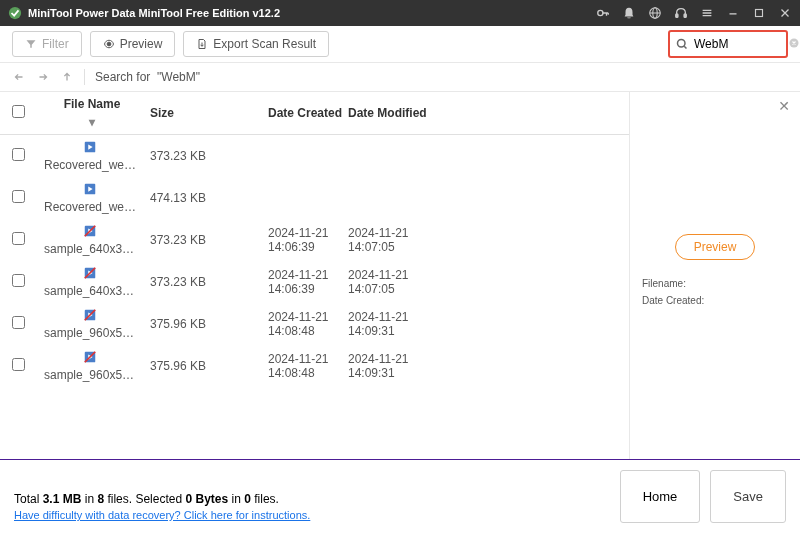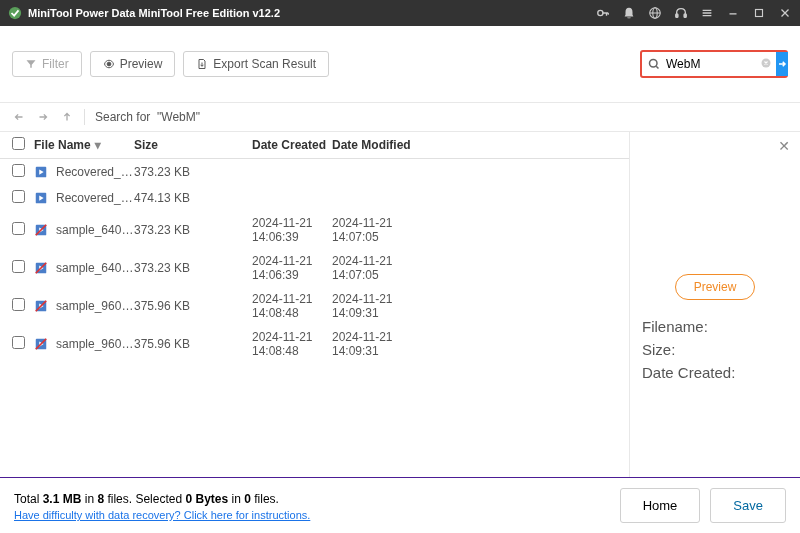--- a/index.html
+++ b/index.html
@@ -3,56 +3,56 @@
   <meta charset="utf-8">
   <style>
     * { margin: 0; padding: 0; box-sizing: border-box; }
     body { font-family: -apple-system, BlinkMacSystemFont, "Segoe UI", Arial, sans-serif; font-size: 12px; background: #fff; width: 800px; height: 533px; overflow: hidden; display: flex; flex-direction: column; }
     .titlebar { background: #333; color: #fff; height: 26px; display: flex; align-items: center; padding: 0 8px; }
     .titlebar-logo { width: 14px; height: 14px; margin-right: 6px; }
     .titlebar-title { font-size: 11px; font-weight: bold; flex: 1; }
     .titlebar-icons { display: flex; gap: 12px; align-items: center; }
     .titlebar-icons svg, .titlebar-icons span { width: 14px; height: 14px; color: #ccc; cursor: pointer; display: flex; align-items: center; justify-content: center; }
     .key-icon { color: #f0c040 !important; }
-    .toolbar { display: flex; align-items: center; padding: 24px 12px; gap: 8px; border-bottom: 1px solid #e8e8e8; justify-content: flex-end; }
+    .toolbar { display: flex; align-items: center; padding: 4px 12px; gap: 8px; border-bottom: 1px solid #e8e8e8; justify-content: flex-end; }
     .btn { display: flex; align-items: center; gap: 5px; padding: 5px 12px; border: 1px solid #d0d0d0; background: #fff; border-radius: 3px; font-size: 12px; cursor: pointer; color: #555; }
     .btn.disabled { color: #aaa; }
     .btn svg { width: 12px; height: 12px; }
     .toolbar-spacer { flex: 1; }
-    .search-box { display: flex; align-items: center; border: 2px solid #e74c3c; border-radius: 3px; height: 28px; width: 148px; }
+    .search-box { display: flex; align-items: center; border: 2px solid #e74c3c; border-radius: 3px; height: 28px; width: 120px; }
     .search-icon-box { padding: 0 6px; display: flex; align-items: center; color: #666; }
     .search-input { border: none; outline: none; font-size: 12px; flex: 1; width: 90px; padding: 0; }
     .clear-icon { color: #bbb; padding: 0 4px; cursor: pointer; }
     .go-btn { background: #2196f3; color: #fff; width: 24px; height: 100%; display: flex; align-items: center; justify-content: center; cursor: pointer; }
     .navbar { display: flex; align-items: center; padding: 6px 12px; gap: 10px; border-bottom: 1px solid #e8e8e8; color: #aaa; }
     .navbar svg { width: 14px; height: 14px; }
     .navbar .divider { width: 1px; height: 16px; background: #e0e0e0; }
     .navbar .searchfor { color: #555; font-size: 12px; }
     .main { display: flex; flex: 1; overflow: hidden; }
     .filelist { flex: 1; overflow: auto; border-right: 1px solid #e8e8e8; }
     .list-header { display: flex; align-items: center; padding: 5px 12px; border-bottom: 1px solid #e0e0e0; font-weight: bold; font-size: 12px; color: #333; }
     .col-check { width: 22px; }
-    .col-name { width: 100px; display: flex; align-items: center; gap: 4px; }
+    .col-name { width: 116px; display: flex; align-items: center; gap: 4px; flex-direction: column; }
     .col-size { width: 90px; }
     .col-created { width: 108px; padding-left: 28px; }
     .col-modified { width: 108px; }
     .sort-icon { color: #888; }
     .list-row { display: flex; align-items: center; padding: 5px 12px; font-size: 12px; color: #555; }
     .row-icon { width: 14px; height: 14px; margin-right: 4px; flex-shrink: 0; }
     .filename { white-space: nowrap; overflow: hidden; text-overflow: ellipsis; width: 96px; }
     input[type="checkbox"] { width: 13px; height: 13px; cursor: pointer; }
     .preview-panel { width: 170px; padding: 12px; position: relative; display: flex; flex-direction: column; align-items: center; }
     .close-x { position: absolute; top: 6px; right: 10px; color: #888; cursor: pointer; font-size: 14px; }
     .preview-btn { border: 1px solid #f28c28; color: #f28c28; background: #fff; border-radius: 14px; padding: 5px 18px; font-size: 12px; cursor: pointer; margin-top: 130px; margin-bottom: 18px; }
-    .meta-row { width: 100%; font-size: 15px; color: #555; margin-bottom: 6px; }
+    .meta-row { width: 100%; font-size: 10px; color: #555; margin-bottom: 6px; }
     .footer { border-top: 1px solid #4c1d95; padding: 10px 14px; display: flex; align-items: flex-end; }
     .footer-text { flex: 1; line-height: 16px; }
     .footer-text a { color: #1a73e8; font-size: 11px; }
-    .footer-btn { padding: 9px 22px; border: 1px solid #d0d0d0; background: #fff; border-radius: 3px; font-size: 13px; margin-left: 10px; cursor: pointer; }
-    .footer-btn.disabled { color: #0369a1; }
+    .footer-btn { padding: 18px 22px; border: 1px solid #d0d0d0; background: #fff; border-radius: 3px; font-size: 13px; margin-left: 10px; cursor: pointer; }
+    .footer-btn.disabled { color: #404040; }
   </style>
 </head>
 <body>
 
 <div class="titlebar">
   <svg class="titlebar-logo" viewBox="0 0 16 16">
       <circle cx="8" cy="8" r="7" fill="#5a9e5a"></circle>
       <path d="M4 8 L7 11 L12 5" stroke="#fff" stroke-width="2" fill="none"></path>
     </svg>
   <span class="titlebar-title">MiniTool Power Data MiniTool Free Edition v12.2</span>
@@ -258,21 +258,20 @@
           <div class="col-size">375.96 KB</div>
           <div class="col-created">2024-11-21 14:08:48</div>
           <div class="col-modified">2024-11-21 14:09:31</div>
         </div>
       </div>
   </div>
   <div class="preview-panel">
     <span class="close-x">✕</span>
     <button class="preview-btn">Preview</button>
     <div class="meta-row">Filename:</div>
-    <div class="meta-row">Size:</div>
     <div class="meta-row">Date Created:</div>
   </div>
 </div>
 
 <div class="footer">
   <div class="footer-text">
     <span>Total </span><b>3.1 MB</b><span> in </span><b>8</b><span> files.</span><span> Selected </span><b>0 Bytes</b><span> in </span><b>0</b><span> files.</span><br>
     <a href="#">Have difficulty with data recovery? Click here for instructions.</a>
   </div>
   <button class="footer-btn">Home</button>

